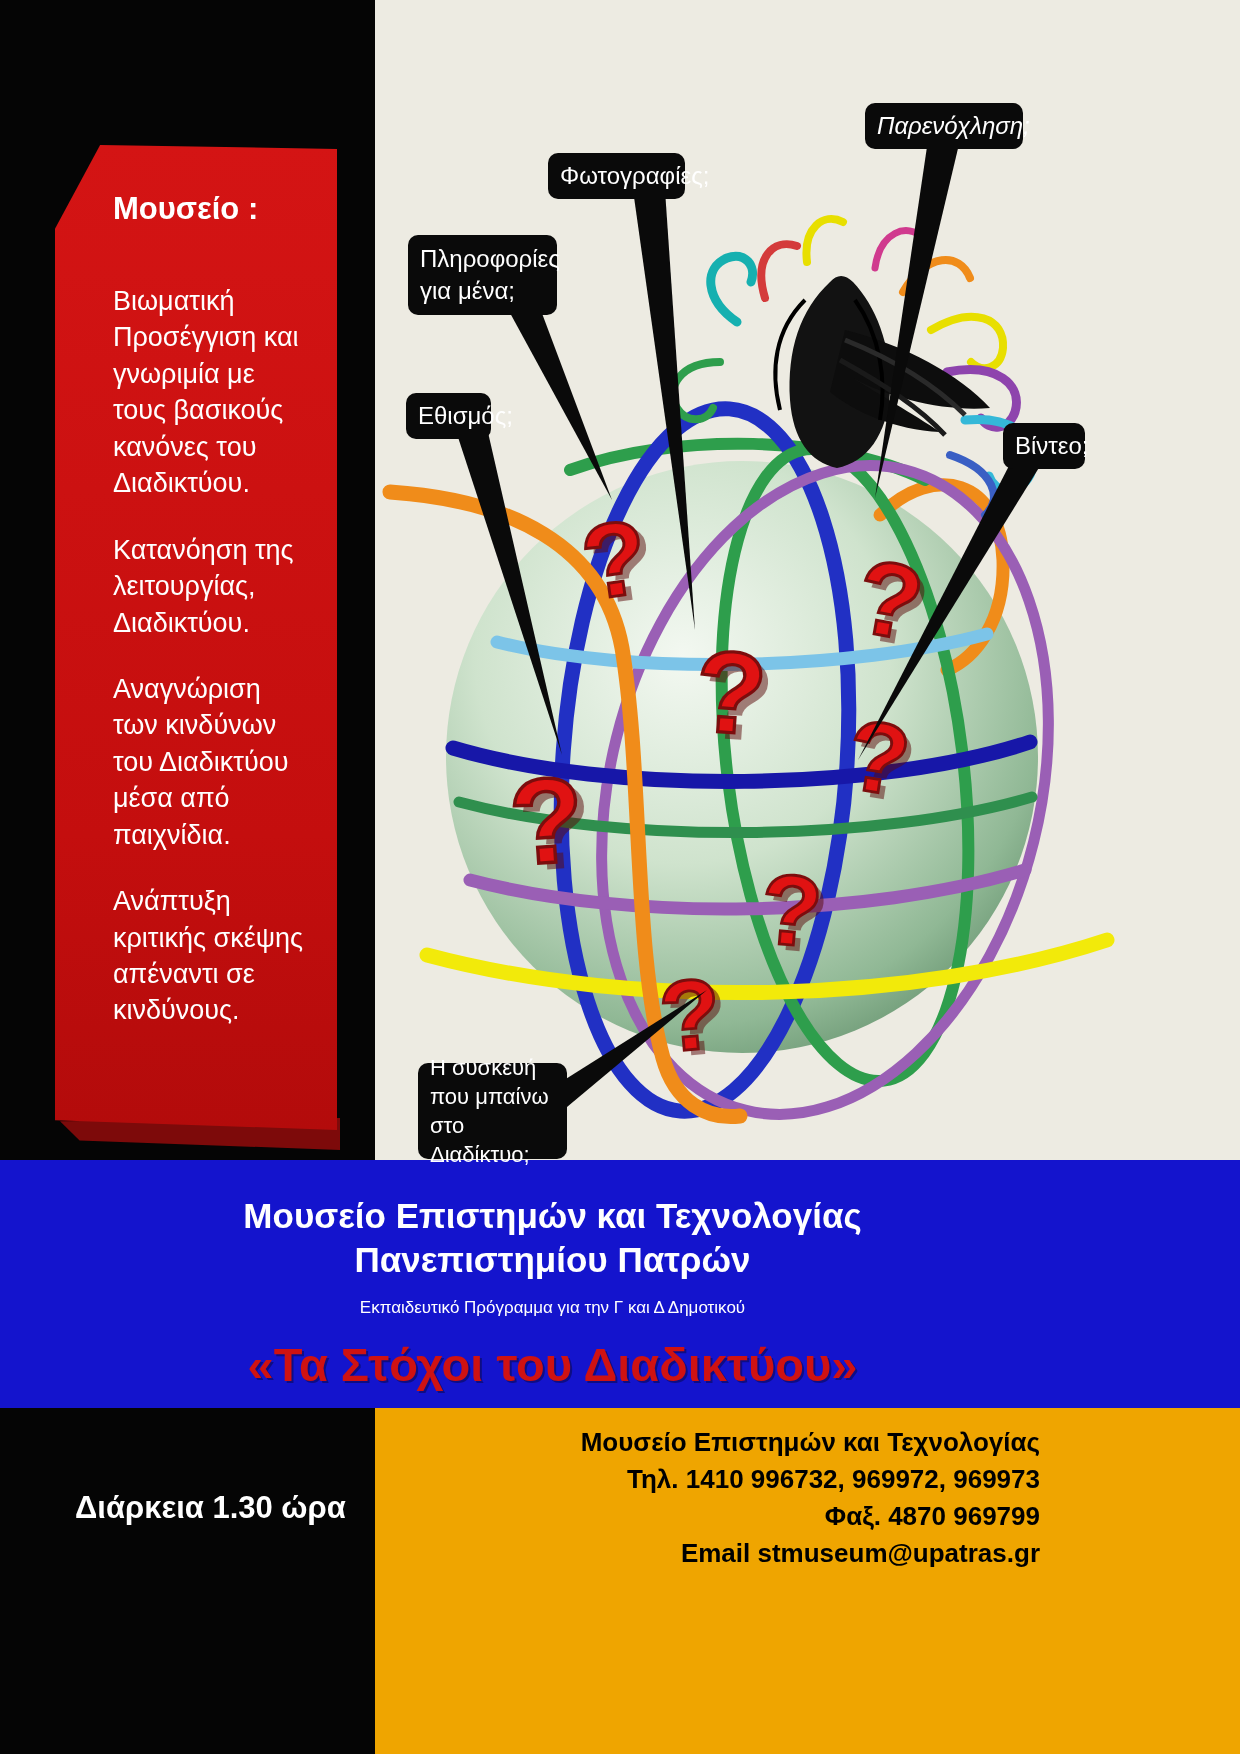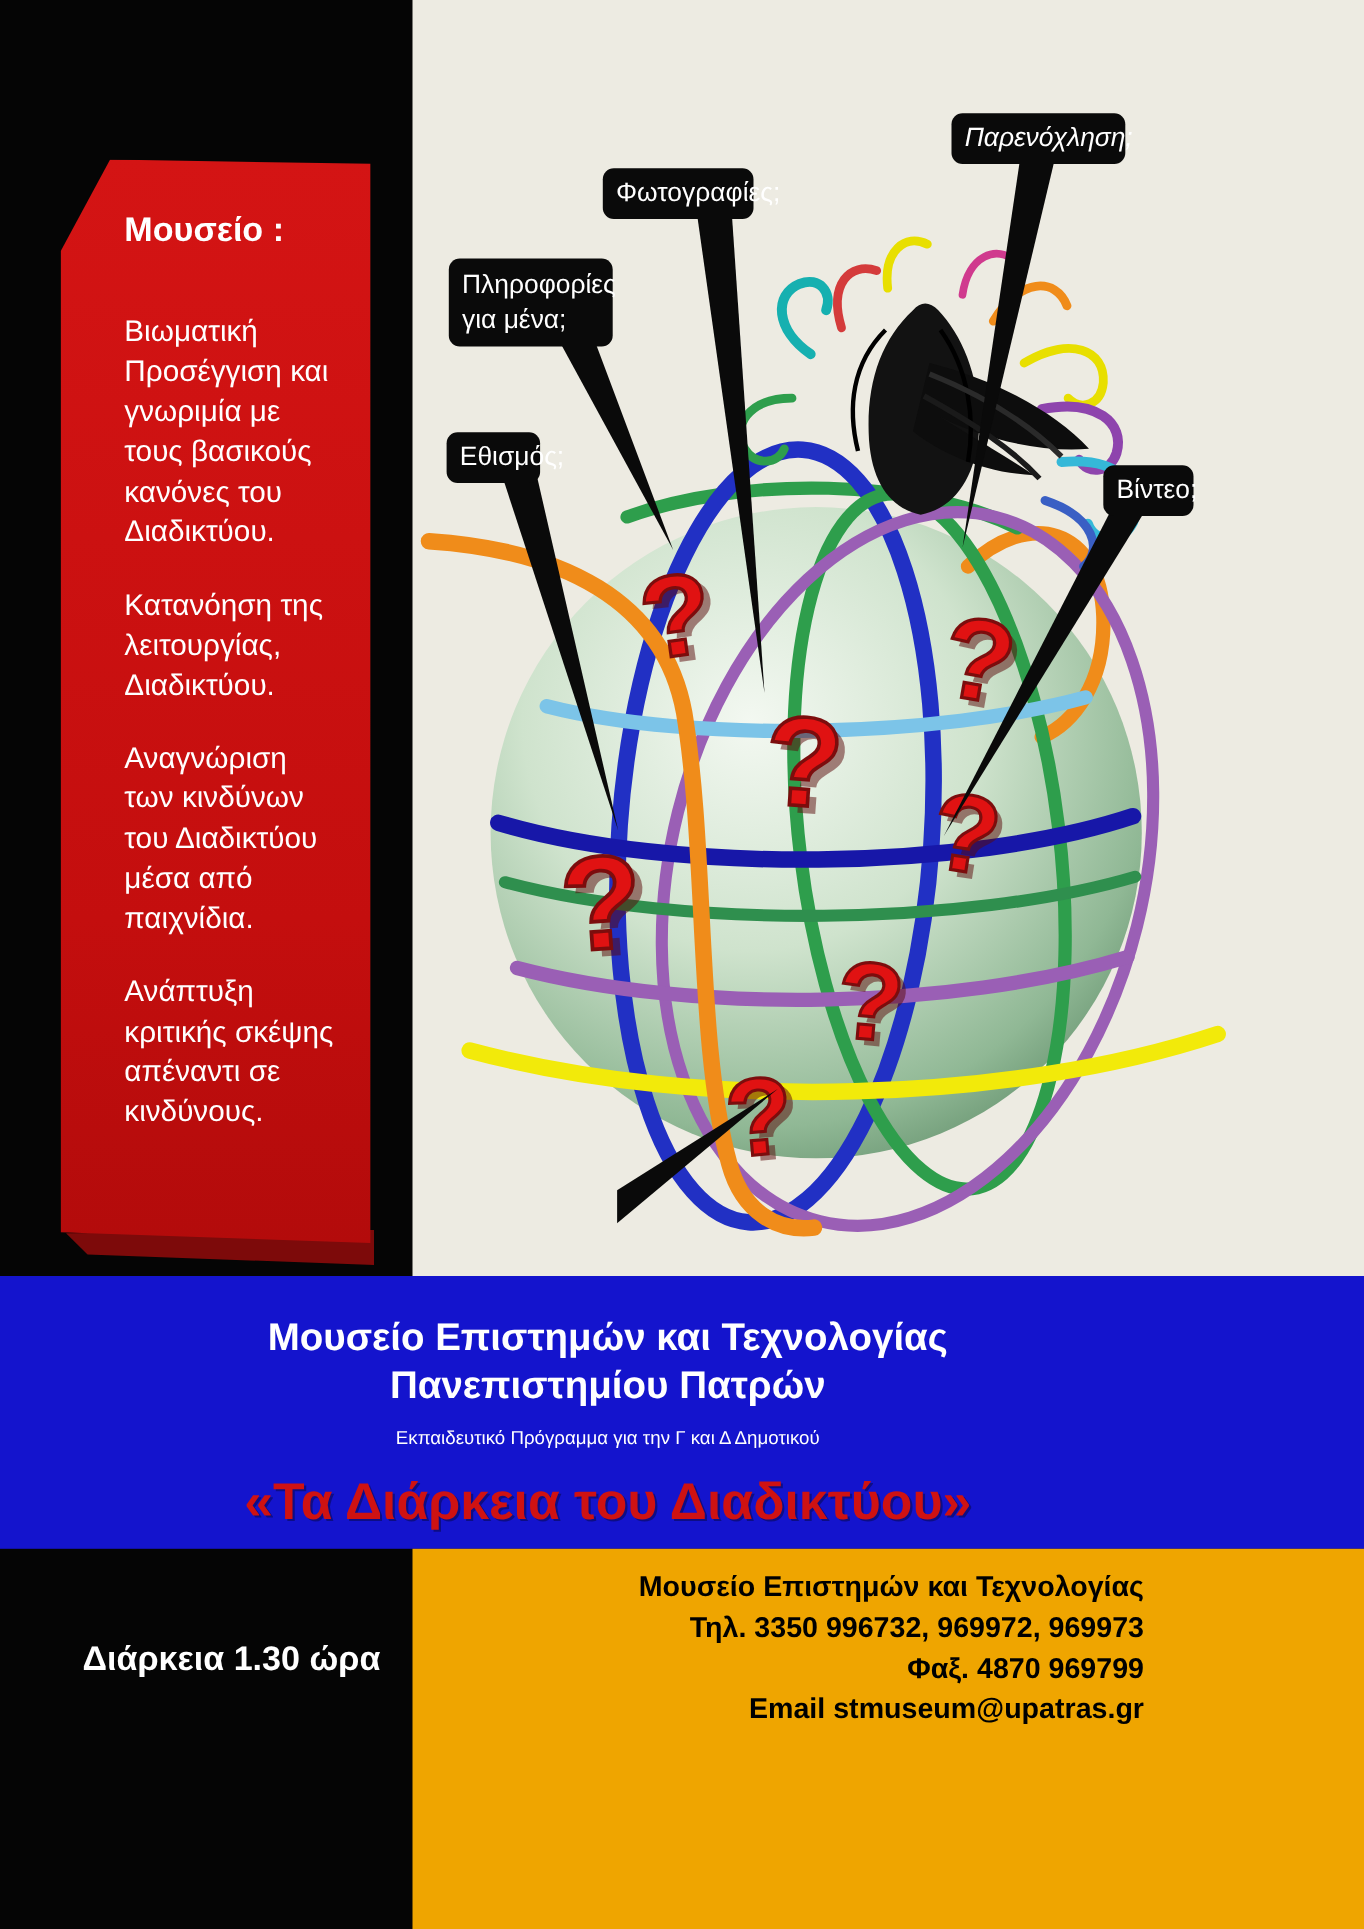--- a/index.html
+++ b/index.html
@@ -184,29 +184,32 @@
   </div>
   <div class="callout" id="co-info">
     <span>Πληροφορίες για μένα;</span>
   </div>
   <div class="callout" id="co-addiction">
     <span>Εθισμός;</span>
   </div>
   <div class="callout" id="co-video">
     <span>Βίντεο;</span>
   </div>
+  <div class="callout" id="co-device">
+    <span>Η συσκευή που μπαίνω  στο Διαδίκτυο;</span>
+  </div>
 
   <div class="band-inner">
     <p class="band-line1">Μουσείο  Επιστημών και Τεχνολογίας</p>
     <p class="band-line2">Πανεπιστημίου Πατρών</p>
     <p class="band-sub">Εκπαιδευτικό Πρόγραμμα για την Γ και Δ Δημοτικού</p>
-    <p class="band-title">«Τα Διάρκεια του Διαδικτύου»</p>
+    <p class="band-title">«Τα Στόχοι του Διαδικτύου»</p>
   </div>
 
   <div class="duration">Διάρκεια  1.30 ώρα</div>
   <div class="contact">
     <p>Μουσείο Επιστημών και Τεχνολογίας</p>
-    <p>Τηλ. 3350 996732, 969972, 969973</p>
+    <p>Τηλ. 1410 996732, 969972, 969973</p>
     <p>Φαξ. 4870 969799</p>
     <p>Email stmuseum@upatras.gr</p>
   </div>
 
 </div>
 
 </body></html>

